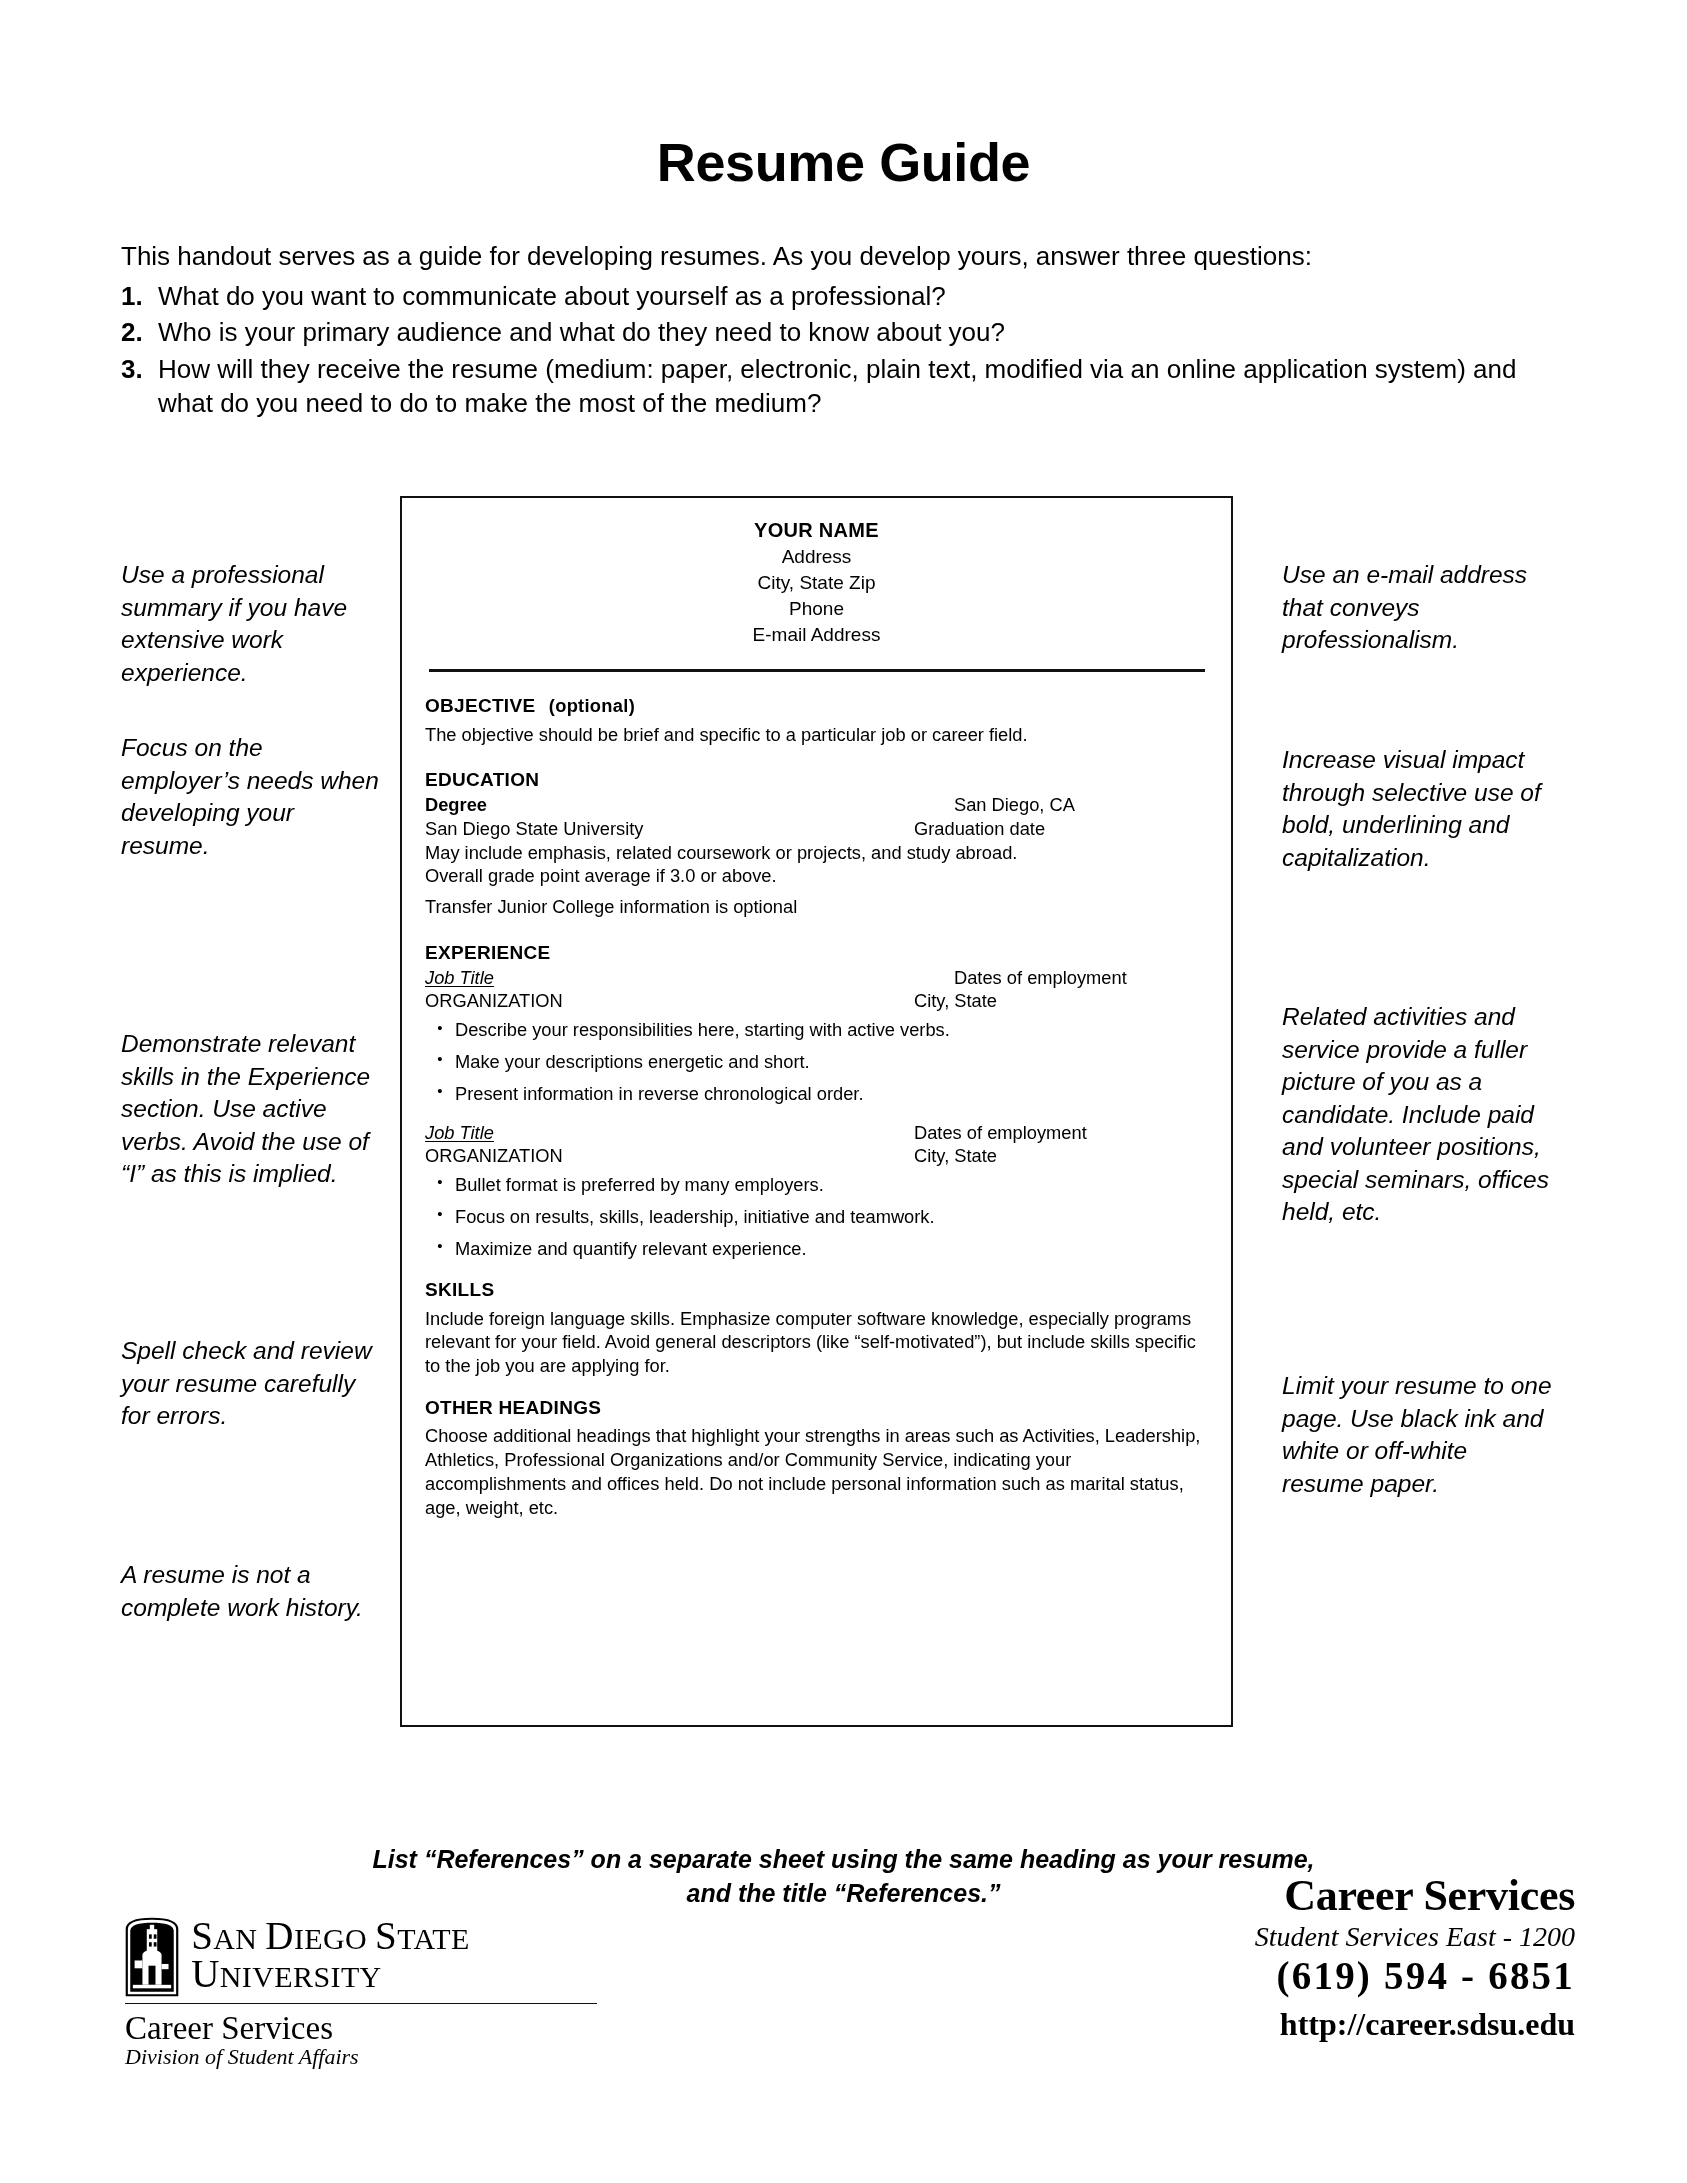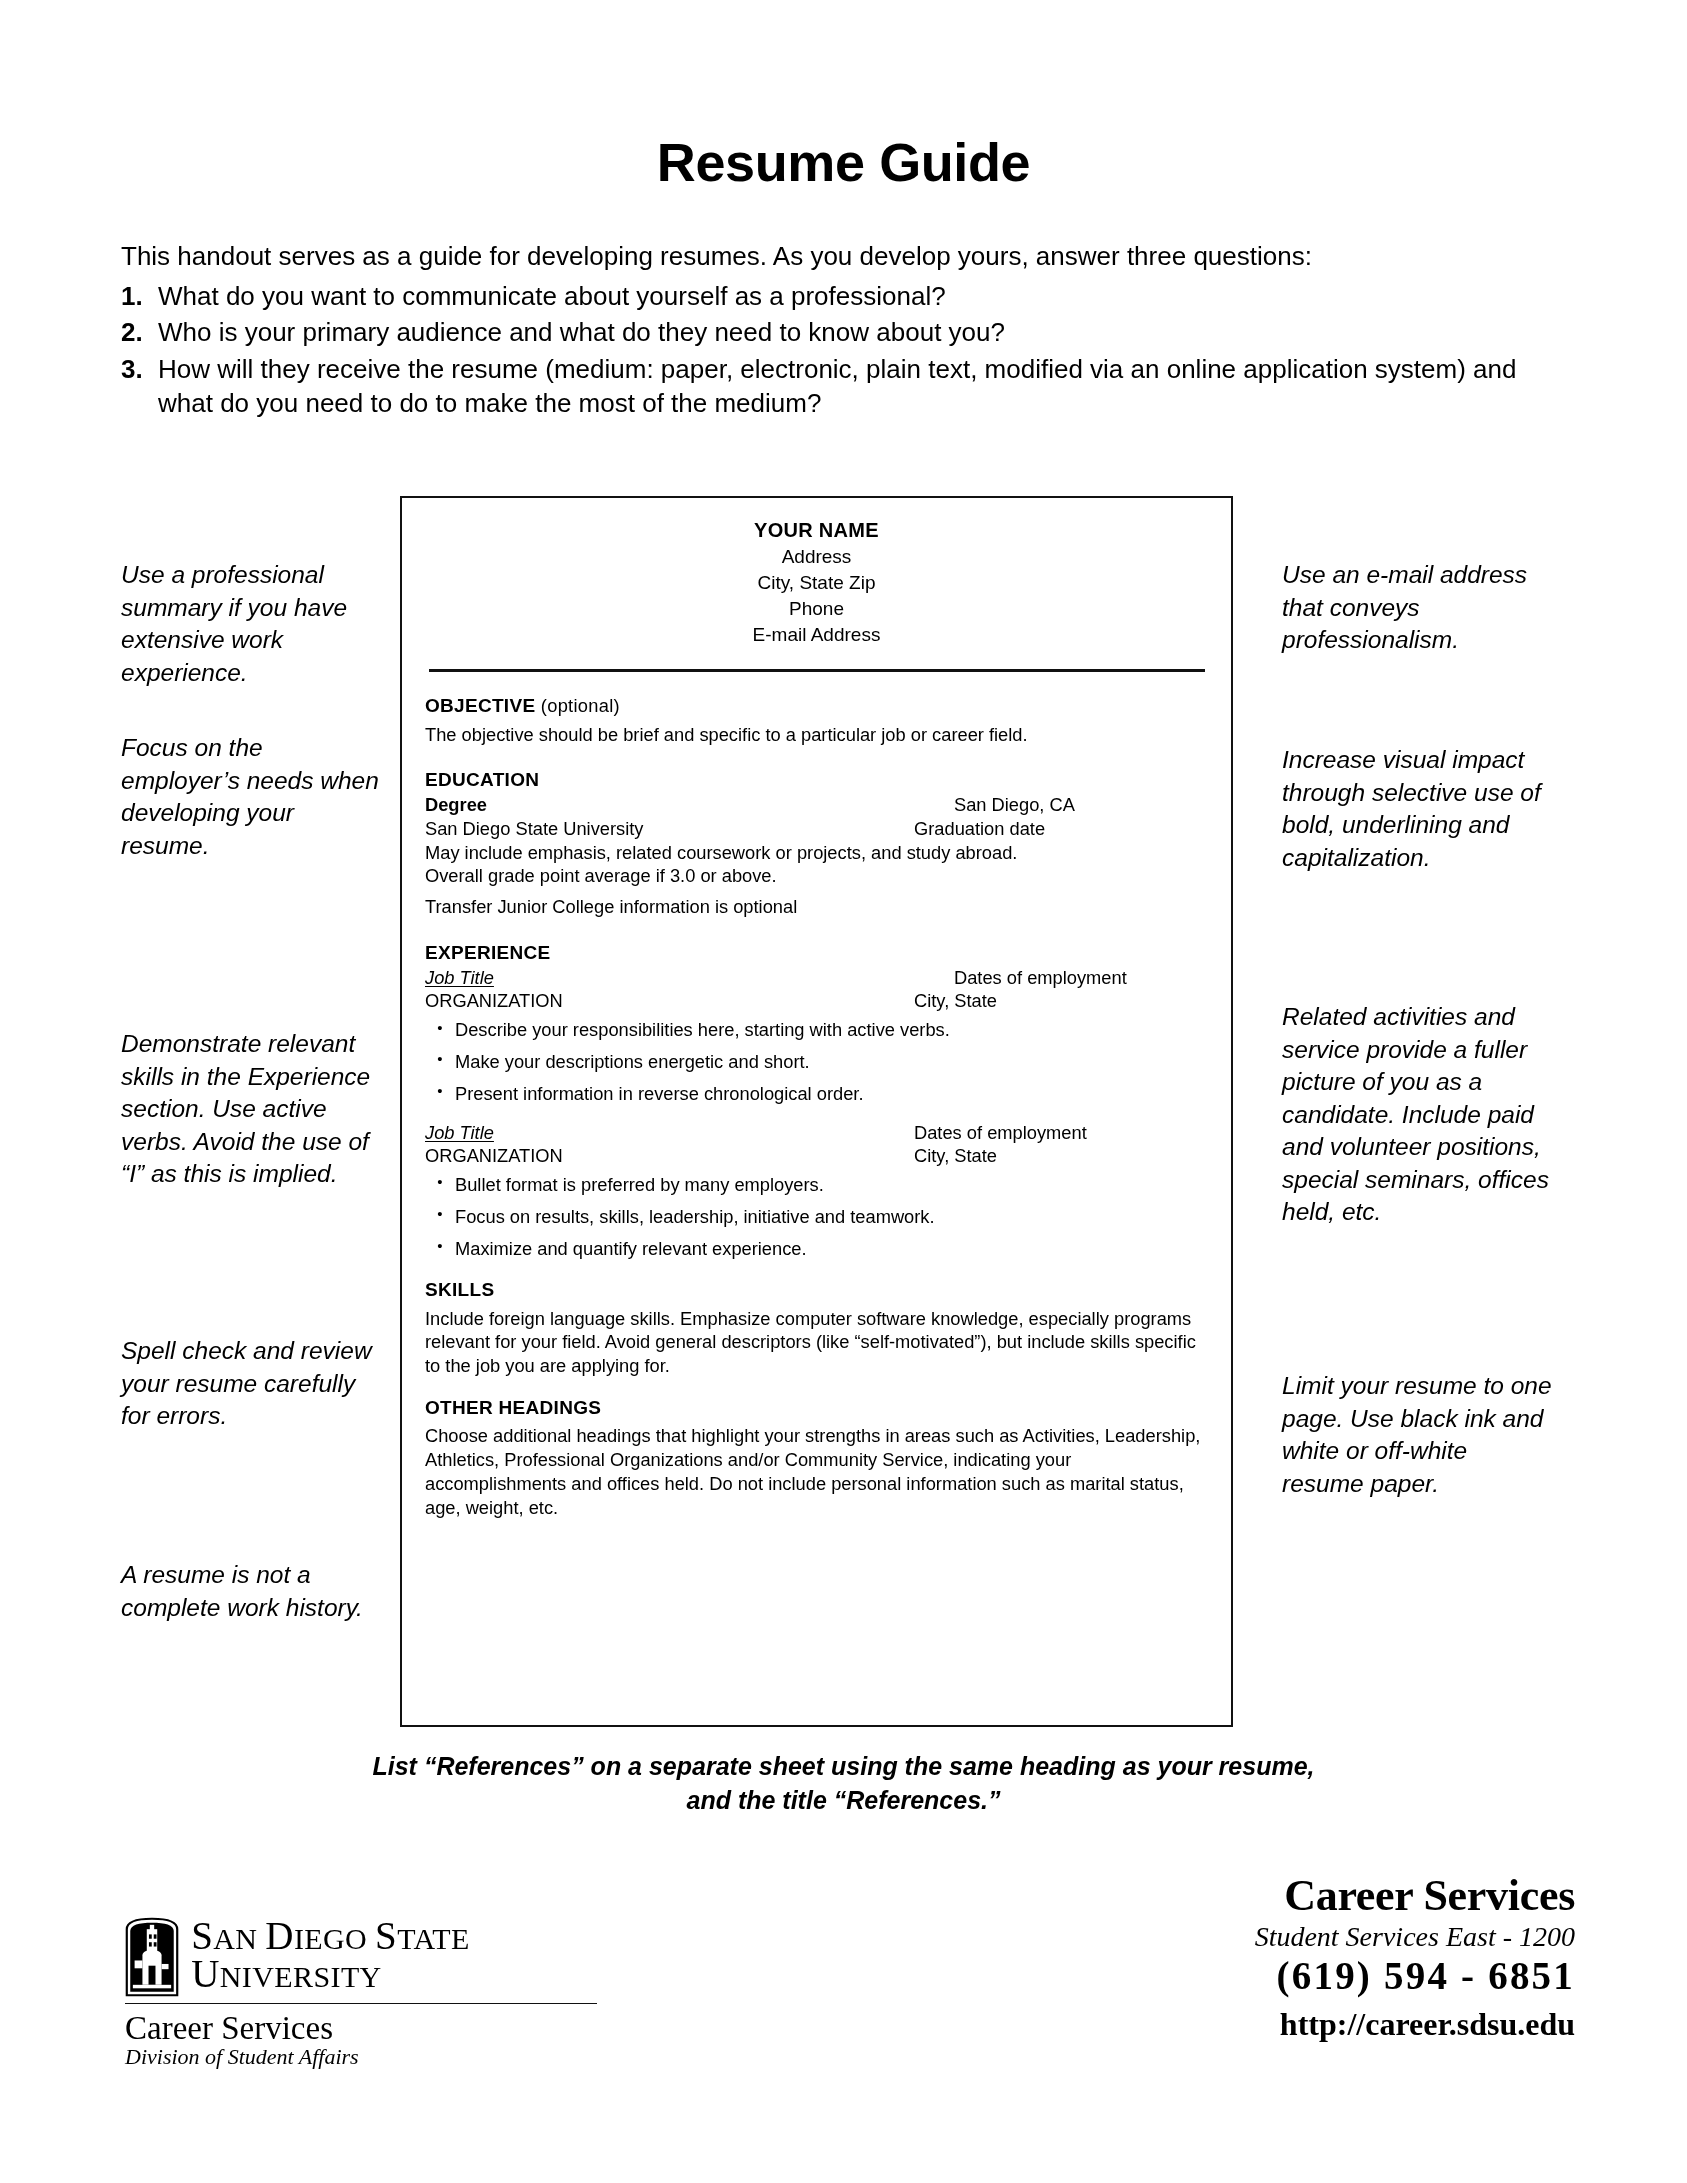--- a/index.html
+++ b/index.html
@@ -101,22 +101,23 @@
     margin: 21px 3.5px 0 3.5px;
   }
 
   .res-section { margin-top: 23px; }
   .res-h {
     font-weight: bold;
     font-size: 19px;
     letter-spacing: 0.3px;
   }
   .res-h .res-h-opt {
-    font-weight: normal;
+    font-weight: bold;
     font-size: 18.3px;
+    margin-left: 8px;
   }
   .res-p {
     font-size: 18.3px;
     line-height: 1.30;
     margin-top: 5.2px;
   }
   .res-line {
     font-size: 18.3px;
     line-height: 1.30;
   }
@@ -152,21 +153,21 @@
     content: "\2022";
     position: absolute;
     left: 12.2px;
     top: -0.9px;
     font-size: 15px;
   }
 
   
   .footer-note {
     position: absolute;
-    top: 1749px;
+    top: 1842px;
     left: 0;
     width: 1687px;
     text-align: center;
     font-style: italic;
     font-weight: bold;
     font-size: 25px;
     line-height: 1.36;
   }
 
   

